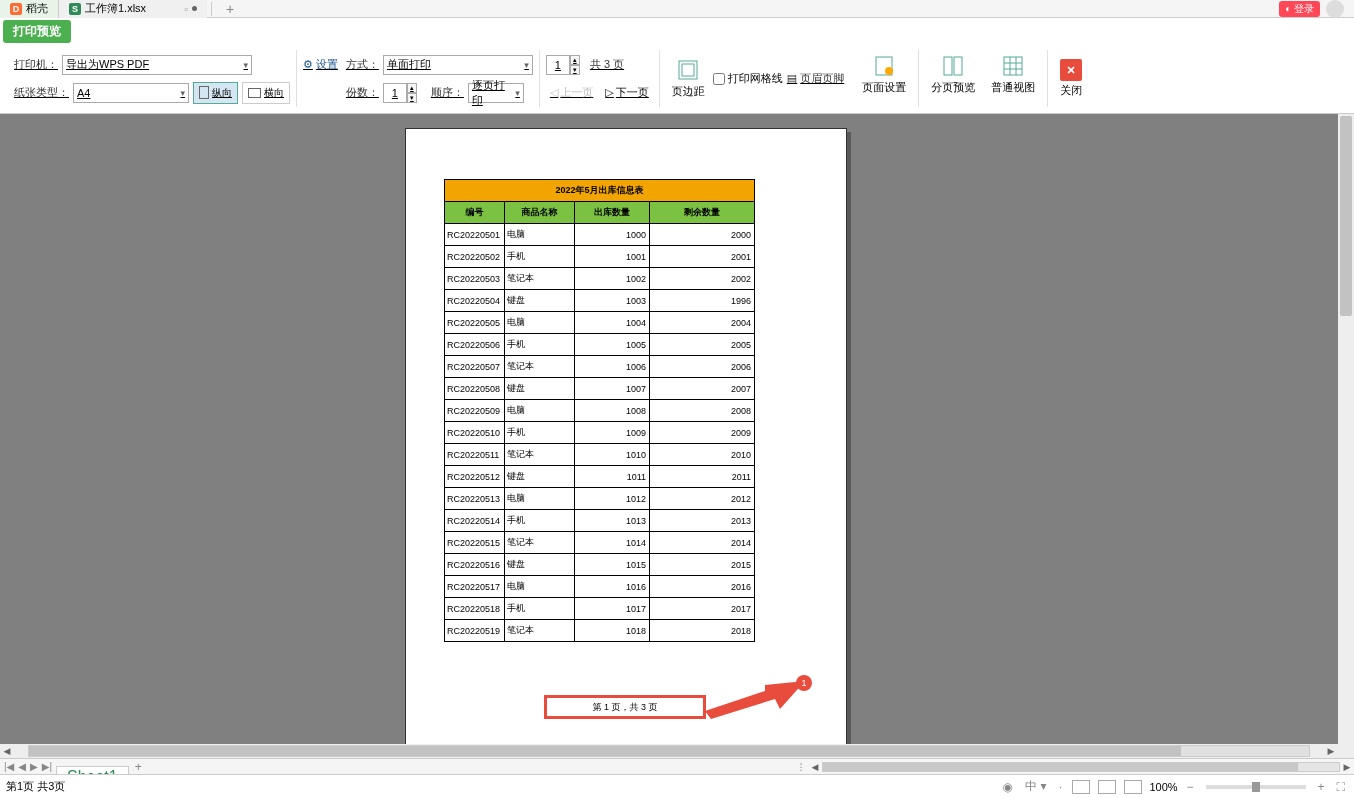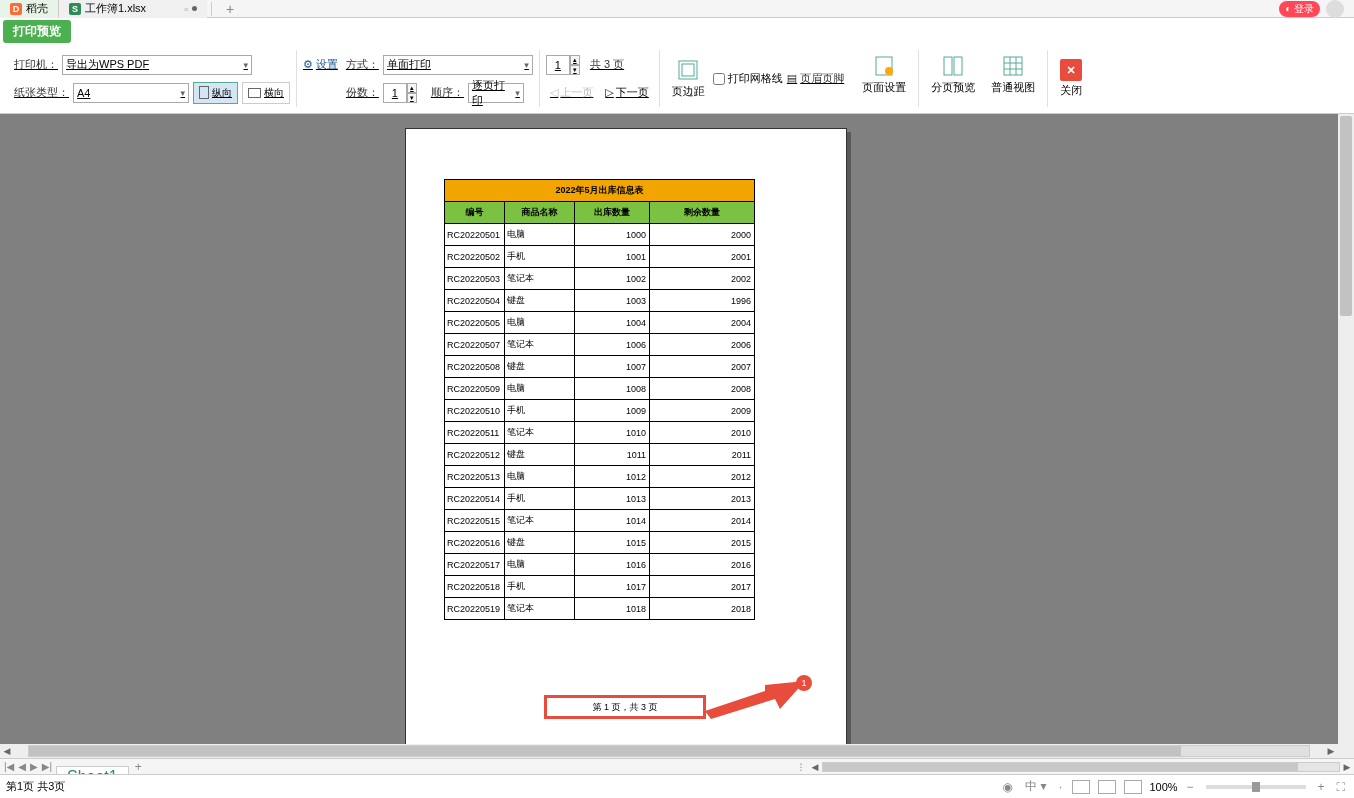--- a/index.html
+++ b/index.html
@@ -10,21 +10,21 @@
   .tab { height: 18px; display: flex; align-items: center; padding: 0 10px; font-size: 11px; gap: 4px; }
   .tab.active { background: #e8f4e8; border-right: 1px solid #ccc; }
   .tab:not(.active) { background: #f0f0f0; }
   .tab-icon { width: 12px; height: 12px; display: inline-flex; align-items: center; justify-content: center; }
   .tab-icon.orange { background: #ff6b35; color: #fff; font-size: 9px; border-radius: 2px; font-weight: bold; }
   .tab-icon.green { background: #2e8b57; color: #fff; font-size: 9px; border-radius: 2px; font-weight: bold; }
   .tab .dot { width: 5px; height: 5px; background: #666; border-radius: 50%; }
   .tab-sep { width: 1px; height: 14px; background: #ccc; margin: 0 4px; }
   .tab-add { padding: 0 10px; color: #888; font-size: 14px; cursor: pointer; }
   .tab-right { margin-left: auto; display: flex; align-items: center; padding-right: 10px; gap: 6px; }
-  .login-btn { background: #ff4757; color: #fff; padding: 1px 6px; border-radius: 8px; font-size: 10px; }
+  .login-btn { background: #ff4757; color: #fff; padding: 1px 6px; border-radius: 3px; font-size: 10px; }
   .avatar { width: 18px; height: 18px; border-radius: 50%; background: #ddd; }
   
   
   .pp-row { height: 26px; display: flex; align-items: center; padding-left: 3px; text-align: right; }
   .pp-btn { background: #4CAF50; color: #fff; font-size: 12px; padding: 3px 10px; border-radius: 3px; font-weight: bold; }
   
   
   .toolbar { height: 70px; border-bottom: 1px solid #ccc; display: flex; align-items: center; padding: 6px 8px; gap: 0; background: #fff; }
   .tool-section { display: flex; flex-direction: column; gap: 4px; padding: 0 6px; height: 100%; justify-content: center; border-right: 1px solid #e0e0e0; }
   .tool-section.no-border { border-right: none; }
@@ -317,20 +317,26 @@
               <td class="num">1003</td>
               <td class="num">1996</td>
             </tr>
             <tr>
               <td class="txt">RC20220505</td>
               <td class="txt">电脑</td>
               <td class="num">1004</td>
               <td class="num">2004</td>
             </tr>
             <tr>
+              <td class="txt">RC20220506</td>
+              <td class="txt">手机</td>
+              <td class="num">1005</td>
+              <td class="num">2005</td>
+            </tr>
+            <tr>
               <td class="txt">RC20220507</td>
               <td class="txt">笔记本</td>
               <td class="num">1006</td>
               <td class="num">2006</td>
             </tr>
             <tr>
               <td class="txt">RC20220508</td>
               <td class="txt">键盘</td>
               <td class="num">1007</td>
               <td class="num">2007</td>

